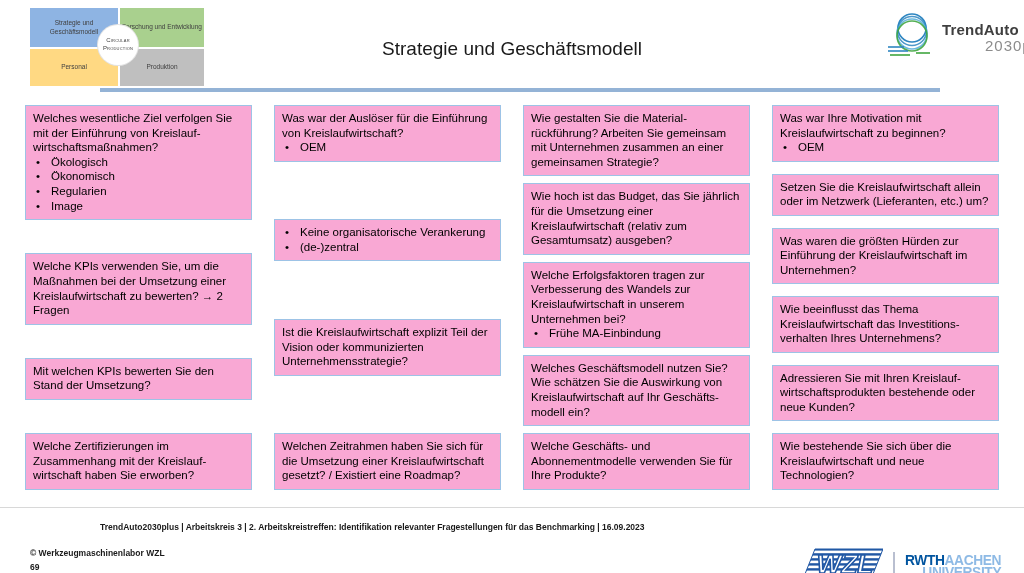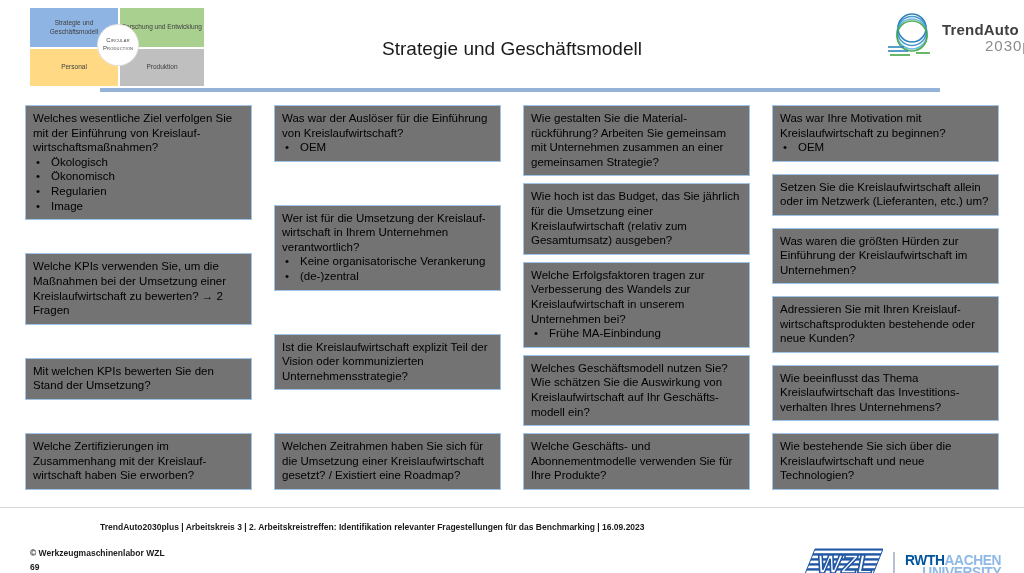--- a/index.html
+++ b/index.html
@@ -27,21 +27,21 @@
   .ta-logo{position:absolute;left:886px;top:9px;display:flex;align-items:center;gap:6px;}
   .ta-text{display:flex;flex-direction:column;line-height:16px;}
   .ta-name{font-weight:bold;font-size:15px;color:#3f3f3f;letter-spacing:.2px;}
   .ta-sub{font-size:15px;color:#8c8c8c;letter-spacing:1px;margin-left:43px;}
   
   .blue-rule{position:absolute;left:100px;top:88px;width:840px;height:4px;background:#94B3D6;}
   
   .grid{position:absolute;left:25px;top:105px;display:grid;
     grid-template-columns:repeat(4,227px);column-gap:22px;}
   .qcol{display:flex;flex-direction:column;justify-content:space-between;height:385px;}
-  .qbox{border:1.5px solid #9DC3E6;background:#737373;padding:5px 7px 6px 7px;
+  .qbox{border:1.5px solid #9DC3E6;background:#f9a8d4;padding:5px 7px 6px 7px;
     font-size:11.5px;line-height:1.27;color:#000;}
   .bullet{display:flex;}
   .bullet .dot{flex:0 0 15px;padding-left:3px;}
   
   .footer-rule{position:absolute;left:0;top:507px;width:1024px;height:1px;background:#d8d8d8;}
   .f-page{position:absolute;left:30px;top:522px;font-size:8.5px;font-weight:bold;color:#1a1a1a;margin-top:40px;}
   .f-meta{position:absolute;left:100px;top:522px;font-size:8.5px;font-weight:bold;color:#1a1a1a;}
   .f-copy{position:absolute;left:30px;top:548px;font-size:8.5px;font-weight:bold;color:#1a1a1a;}
   .f-logos{position:absolute;right:18px;top:524px;display:flex;align-items:center;gap:10px;height:36px;margin-top:24px;}
   .f-divider{width:2px;height:28px;background:#b9bfd0;}
@@ -123,21 +123,20 @@
       </div>
     <div class="qcol">
         <div class="qbox">
           <div>Was war der Auslöser für die Einführung von Kreislaufwirtschaft?</div>
           <div class="bullet">
             <span class="dot">•</span>
             <span>OEM</span>
           </div>
         </div>
         <div class="qbox">
-          <div>Wer ist für die Umsetzung der Kreislauf-wirtschaft in Ihrem Unternehmen verantwortlich?</div>
           <div class="bullet">
             <span class="dot">•</span>
             <span>Keine organisatorische Verankerung</span>
           </div>
           <div class="bullet">
             <span class="dot">•</span>
             <span>(de-)zentral</span>
           </div>
         </div>
         <div class="qbox">
@@ -176,24 +175,24 @@
             <span>OEM</span>
           </div>
         </div>
         <div class="qbox">
           <div>Setzen Sie die Kreislaufwirtschaft allein oder im Netzwerk (Lieferanten, etc.) um?</div>
         </div>
         <div class="qbox">
           <div>Was waren die größten Hürden zur Einführung der Kreislaufwirtschaft im Unternehmen?</div>
         </div>
         <div class="qbox">
+          <div>Wie beeinflusst das Thema Kreislaufwirtschaft das Investitions-verhalten Ihres Unternehmens?</div>
+        </div>
+        <div class="qbox">
           <div>Adressieren Sie mit Ihren Kreislauf-wirtschaftsprodukten bestehende oder neue Kunden?</div>
-        </div>
-        <div class="qbox">
-          <div>Wie beeinflusst das Thema Kreislaufwirtschaft das Investitions-verhalten Ihres Unternehmens?</div>
         </div>
         <div class="qbox">
           <div>Wie bestehende Sie sich über die Kreislaufwirtschaft und neue Technologien?</div>
         </div>
       </div>
   </div>
 
   <div class="footer-rule"></div>
   <div class="f-page">69</div>
   <div class="f-meta">TrendAuto2030plus | Arbeitskreis 3 | 2. Arbeitskreistreffen: Identifikation relevanter Fragestellungen für das Benchmarking | 16.09.2023</div>

